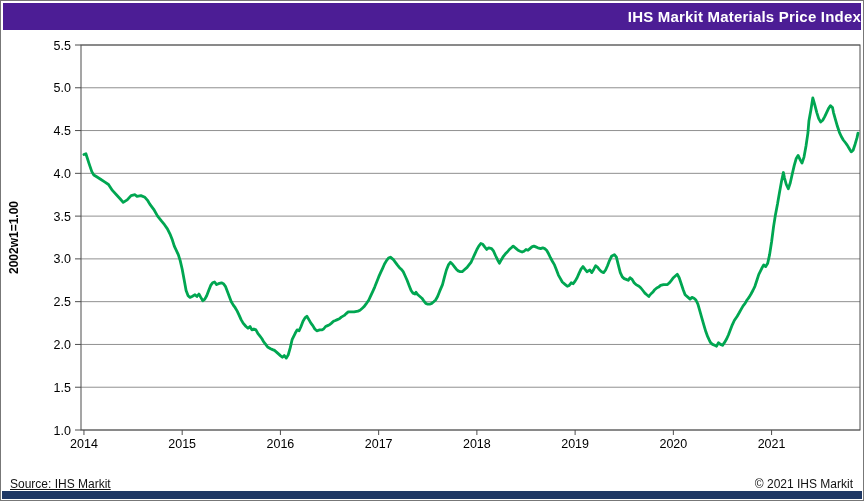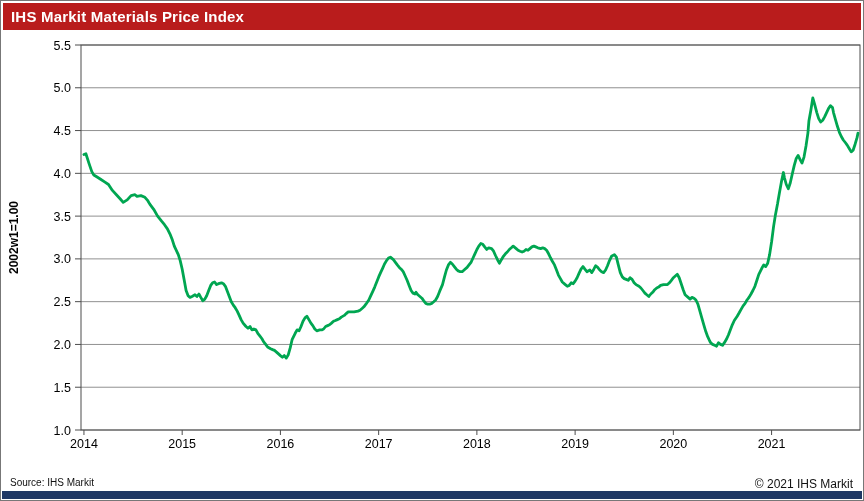--- a/index.html
+++ b/index.html
@@ -8,32 +8,32 @@
     border:1px solid #777;background:#fff;overflow:hidden;
     font-family:"Liberation Sans",sans-serif;
   }
   #title-bar{
     position:absolute;left:2px;right:2px;top:2px;height:27px;
     display:flex;align-items:center;padding-left:8px;box-sizing:border-box;
   }
   #title-bar span{font-size:15px;font-weight:bold;letter-spacing:.2px;}
   #chart-wrap{position:absolute;left:0;top:0;width:864px;height:501px;}
   #source-label{
-    position:absolute;left:9px;top:476px;font-size:10px;color:#111;
+    position:absolute;left:9px;top:476px;font-size:12px;color:#111;text-decoration:underline;
   }
   #copyright-label{
     position:absolute;right:10px;top:476px;font-size:12px;color:#111;
   }
   #bottom-bar{position:absolute;left:1px;right:1px;bottom:1px;height:8px;}
 </style>
 </head>
 <body>
 
 <div id="page">
-  <div id="title-bar" style="background: #b91c1c;">
+  <div id="title-bar" style="background: #4c1d95; justify-content: flex-end;">
     <span style="color: rgb(255, 255, 255);">IHS Markit Materials Price Index</span>
   </div>
 
   <div id="chart-wrap">
     <svg id="chart-svg" width="864" height="501" viewBox="0 0 864 501">
         <line x1="80" x2="859" y1="429" y2="429" stroke="#909090" stroke-width="1"></line>
         <line x1="74" x2="80" y1="429" y2="429" stroke="#4d4d4d" stroke-width="1"></line>
         <text x="70" y="433.5" text-anchor="end" font-size="12.5" fill="#000" font-family="&quot;Liberation Sans&quot;,sans-serif">1.0</text>
         <line x1="80" x2="859" y1="386.22222222222223" y2="386.22222222222223" stroke="#909090" stroke-width="1"></line>
         <line x1="74" x2="80" y1="386.22222222222223" y2="386.22222222222223" stroke="#4d4d4d" stroke-width="1"></line>

